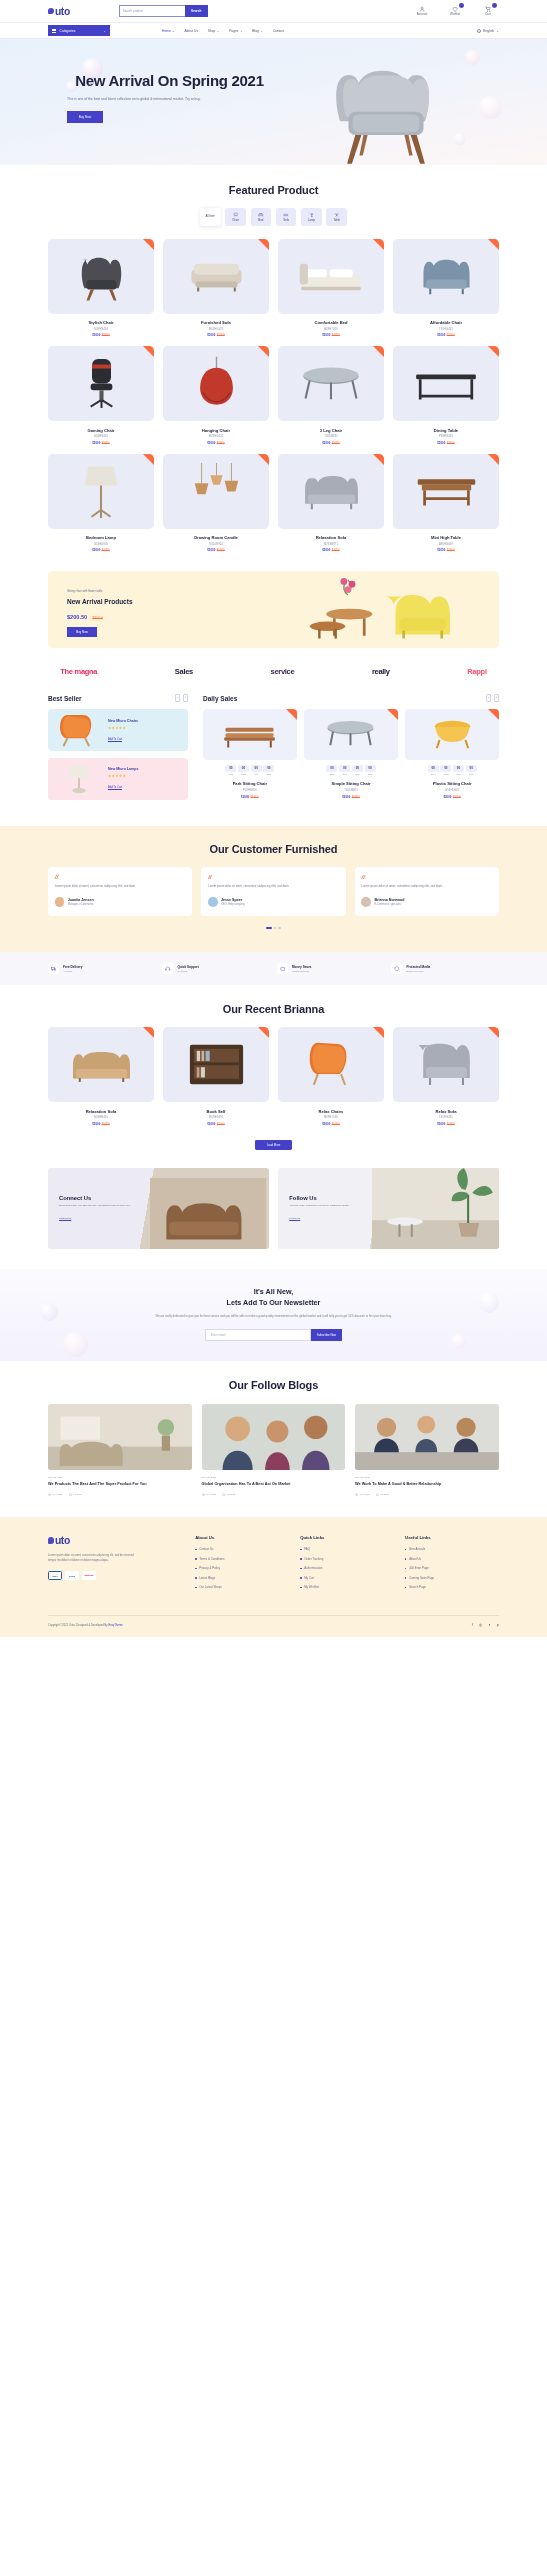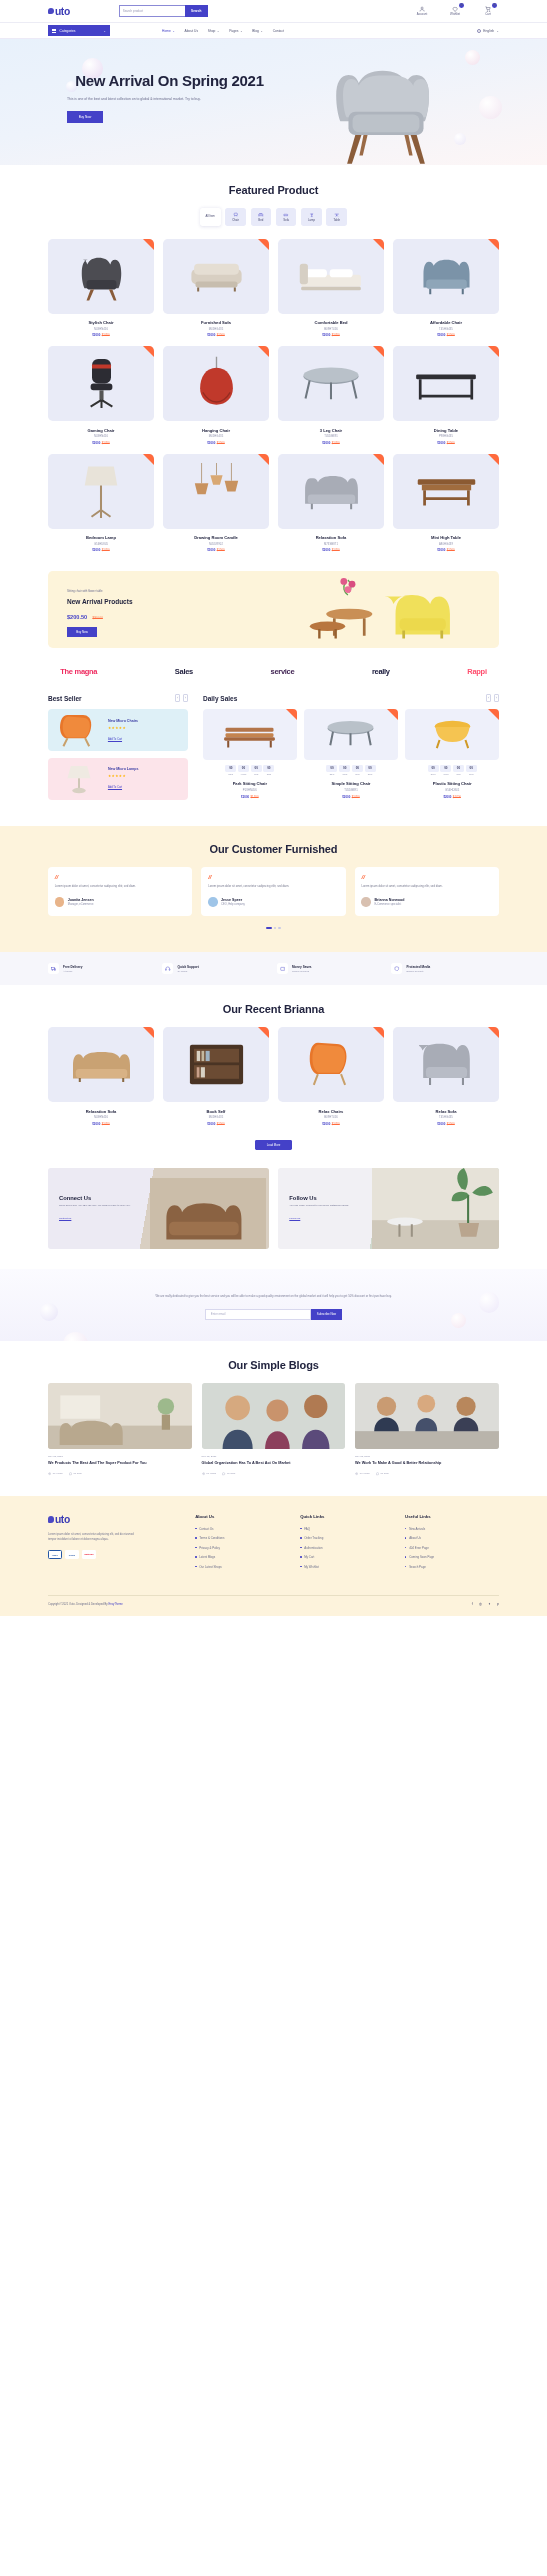--- a/index.html
+++ b/index.html
@@ -885,30 +885,34 @@
       </div>
     </div>
   </div>
 
   <div class="news">
     <div class="bubble" style="left:40px;top:34px;width:18px;height:18px;background:radial-gradient(circle at 35% 30%,#fff,rgba(224,220,246,.7));"></div>
     <div class="bubble" style="left:63px;top:63px;width:24.6px;height:24.6px;background:radial-gradient(circle at 35% 30%,#fff,rgba(238,222,240,.7));"></div>
     <div class="bubble" style="right:48px;top:23px;width:20.5px;height:20.5px;background:radial-gradient(circle at 35% 30%,#fff,rgba(232,226,248,.7));"></div>
     <div class="bubble" style="right:81px;bottom:12.3px;width:15px;height:15px;background:radial-gradient(circle at 35% 30%,#fff,rgba(244,224,236,.7));"></div>
     <div class="container">
+      <h2>
+        <span>It's All New,</span><br>
+        <span>Lets Add To Our Newsletter</span>
+      </h2>
       <p style="width:287px;margin-left:auto;margin-right:auto;">We are really dedicated to give you the best service and you will be able to make a good quality environment on the global market and it will help you to get 50% discount or first purchase buy.</p>
       <div class="nform">
         <input type="text" placeholder="Enter email" style="">
         <button>Subscribe Now</button>
       </div>
     </div>
   </div>
 
   <div class="container blogs">
-    <h2 class="sec-title">Our Simple Blogs</h2>
+    <h2 class="sec-title">Our Follow Blogs</h2>
     <div class="bgrid">
       <div>
         <div class="bimg">
           <svg width="100%" height="100%" viewBox="0 0 210 96" preserveAspectRatio="none">
               <rect width="210" height="96" fill="#e3ddd2"></rect>
               <rect y="62" width="210" height="34" fill="#c9bfae"></rect>
               <rect x="18" y="18" width="58" height="34" fill="#f0ece3"></rect>
               <path d="M26 58c-6 0-9 6-9 14v18h92V72c0-8-3-14-9-14-4 0-7 3-8 7-4-7-13-10-29-10s-25 3-29 10c-1-4-4-7-8-7z" fill="#b8a88e"></path>
               <circle cx="172" cy="34" r="12" fill="#9db98c"></circle>
               <rect x="166" y="46" width="12" height="22" fill="#a89878"></rect>

